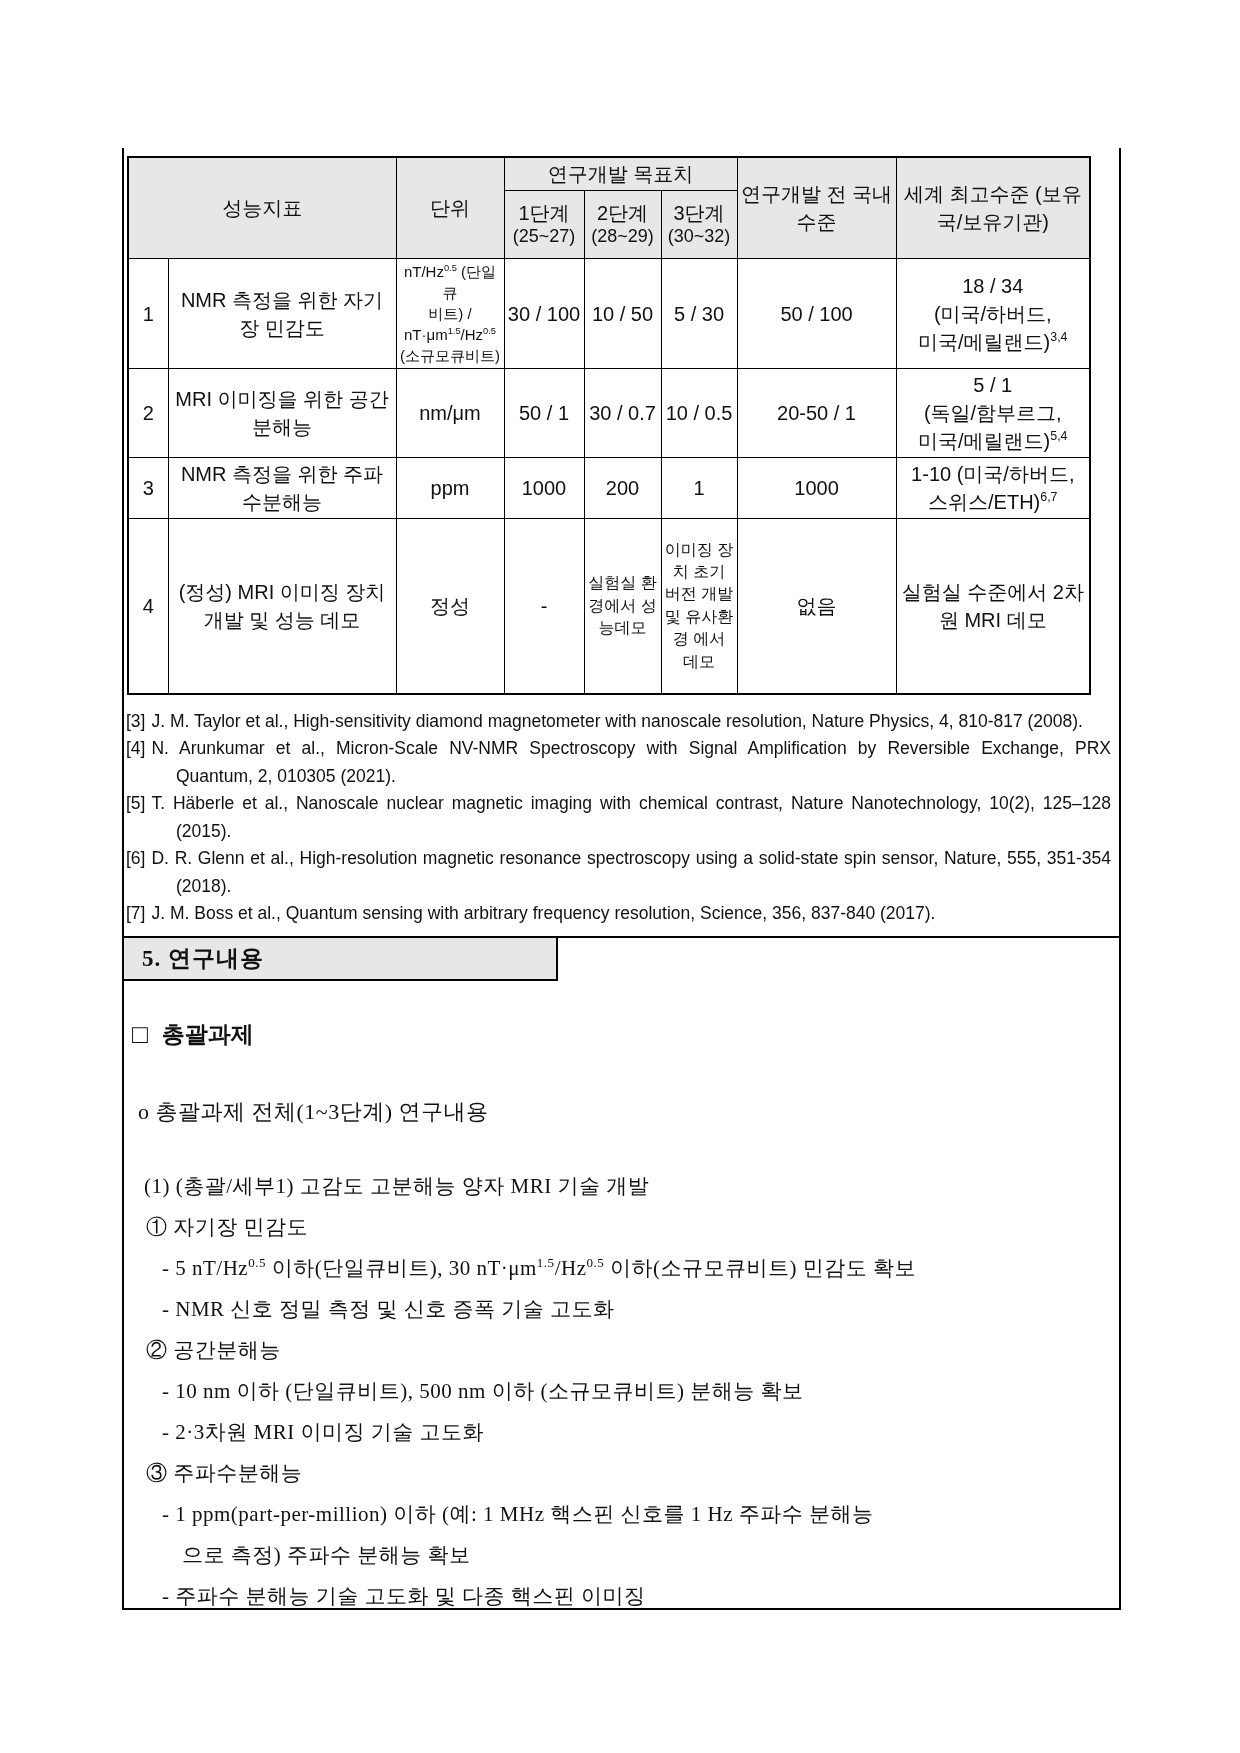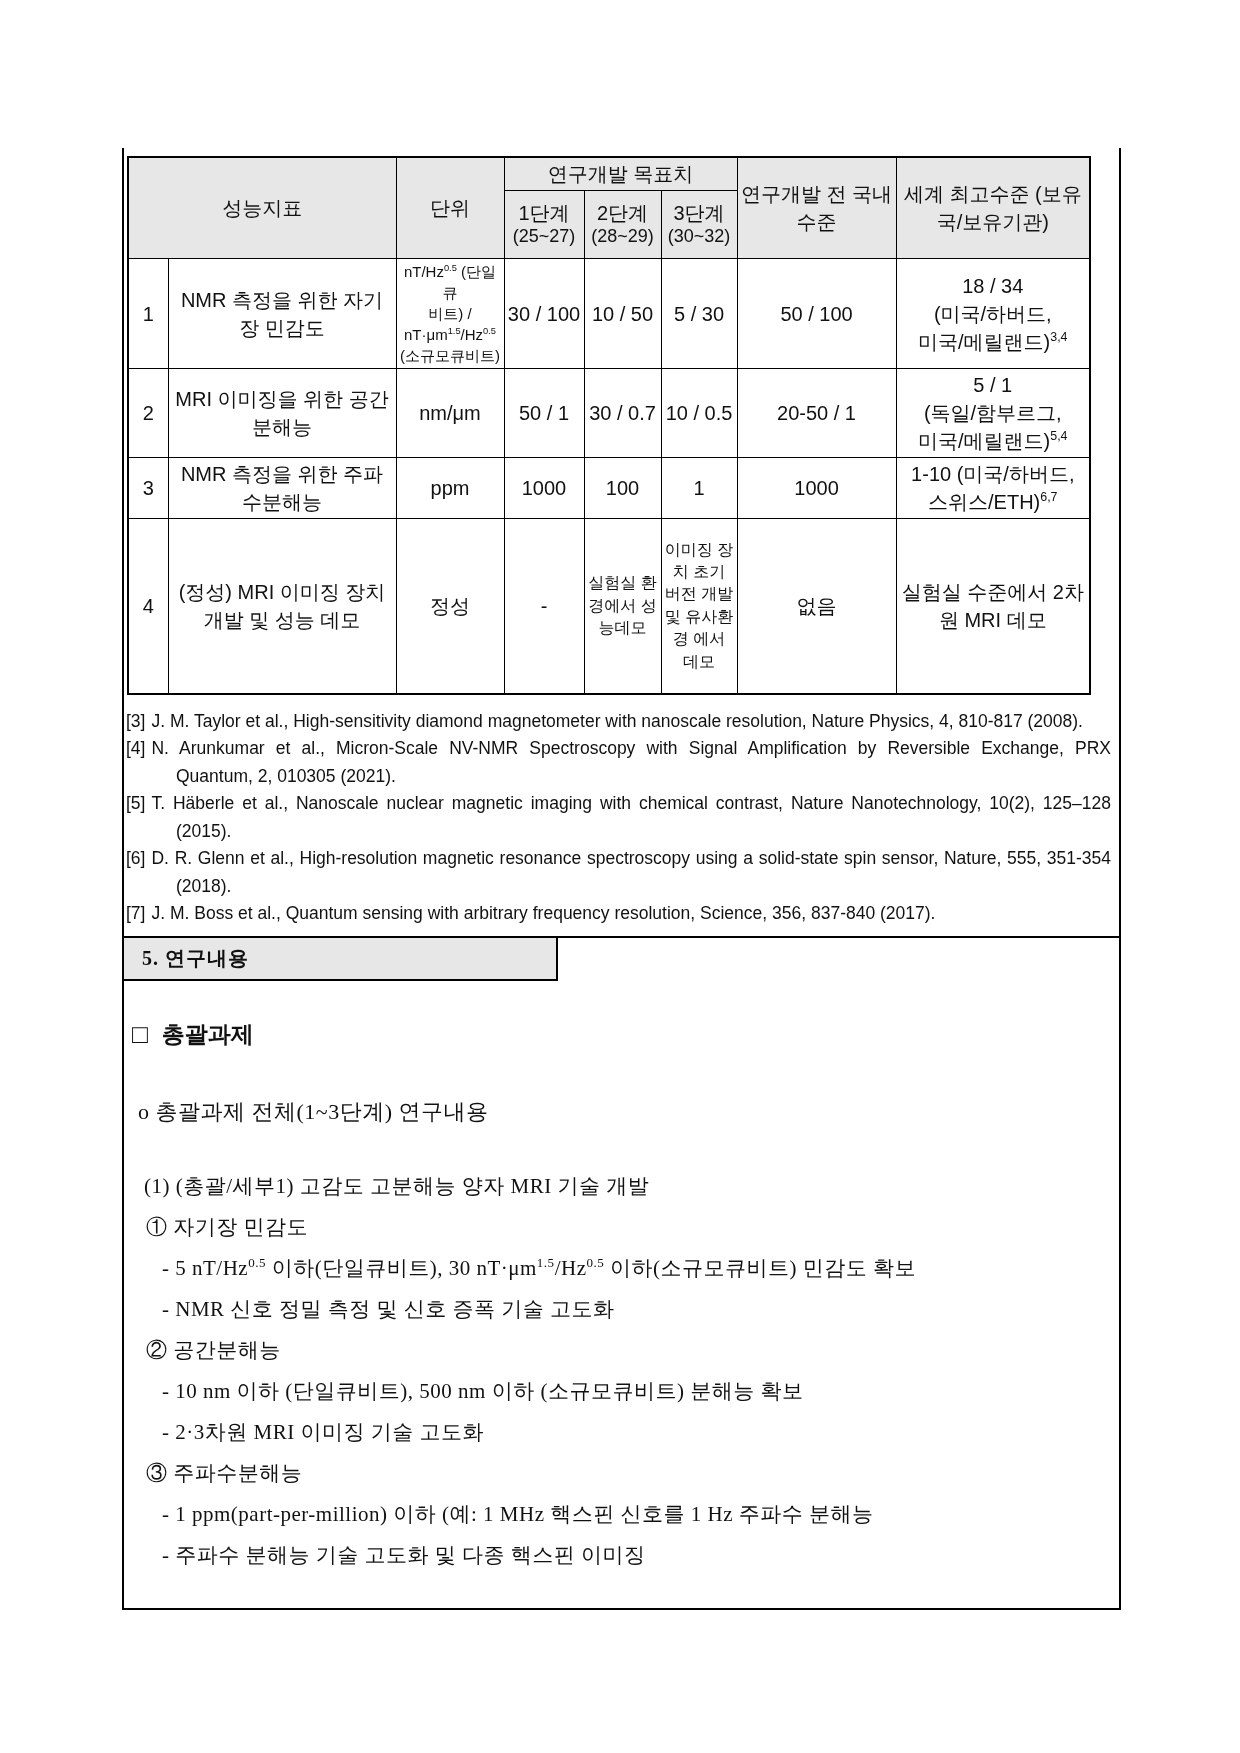--- a/index.html
+++ b/index.html
@@ -77,21 +77,21 @@
     height:672px;
     border-top:2px solid var(--border-c);
     font-family:"Liberation Serif", serif;
   }
   .sec-header{
     width:434px;height:43px;
     background:var(--header-bg);
     border-right:2px solid var(--border-c);
     border-bottom:2px solid var(--border-c);
     font-weight:bold;
-    font-size:20px;
+    font-size:23px;
     line-height:41px;
     padding-left:18px;
     letter-spacing:1px;
   }
   .overview-heading{
     margin:38px 0 0 8px;
     font-size:23px;
     font-weight:bold;
     display:flex;align-items:center;
   }
@@ -189,21 +189,21 @@
             <td>30 / 0.7</td>
             <td>10 / 0.5</td>
             <td>20-50 / 1</td>
             <td><span>5 / 1</span><br><span>(독일/함부르그,</span><br><span>미국/메릴랜드)</span><sup>5,4</sup></td>
           </tr>
           <tr class="row3">
             <td>3</td>
             <td>NMR 측정을 위한 주파수분해능</td>
             <td>ppm</td>
             <td>1000</td>
-            <td>100</td>
+            <td>200</td>
             <td>1</td>
             <td>1000</td>
             <td><span>1-10 (미국/하버드,</span><br><span>스위스/ETH)</span><sup>6,7</sup></td>
           </tr>
           <tr class="row4">
             <td>4</td>
             <td>(정성) MRI 이미징 장치 개발 및 성능 데모</td>
             <td>정성</td>
             <td>-</td>
             <td class="cell-smalltext">실험실 환경에서 성능데모</td>
@@ -237,18 +237,19 @@
       <div class="body-lines">
         <div class="bline ind0">(1) (총괄/세부1) 고감도 고분해능 양자 MRI 기술 개발</div>
         <div class="bline ind1">① 자기장 민감도</div>
         <div class="bline ind2"><span>- 5 nT/Hz</span><sup>0.5</sup><span> 이하(단일큐비트), 30 nT·μm</span><sup>1.5</sup><span>/Hz</span><sup>0.5</sup><span> 이하(소규모큐비트) 민감도 확보</span></div>
         <div class="bline ind2">- NMR 신호 정밀 측정 및 신호 증폭 기술 고도화</div>
         <div class="bline ind1">② 공간분해능</div>
         <div class="bline ind2">- 10 nm 이하 (단일큐비트), 500 nm 이하 (소규모큐비트) 분해능 확보</div>
         <div class="bline ind2">- 2·3차원 MRI 이미징 기술 고도화</div>
         <div class="bline ind1">③ 주파수분해능</div>
         <div class="bline ind2">- 1 ppm(part-per-million) 이하 (예: 1 MHz 핵스핀 신호를 1 Hz 주파수 분해능</div>
+        <div class="bline ind3">으로 측정) 주파수 분해능 확보</div>
         <div class="bline ind2">- 주파수 분해능 기술 고도화 및 다종 핵스핀 이미징</div>
       </div>
     </div>
   </div>
 
 </div>
 
 </body></html>

